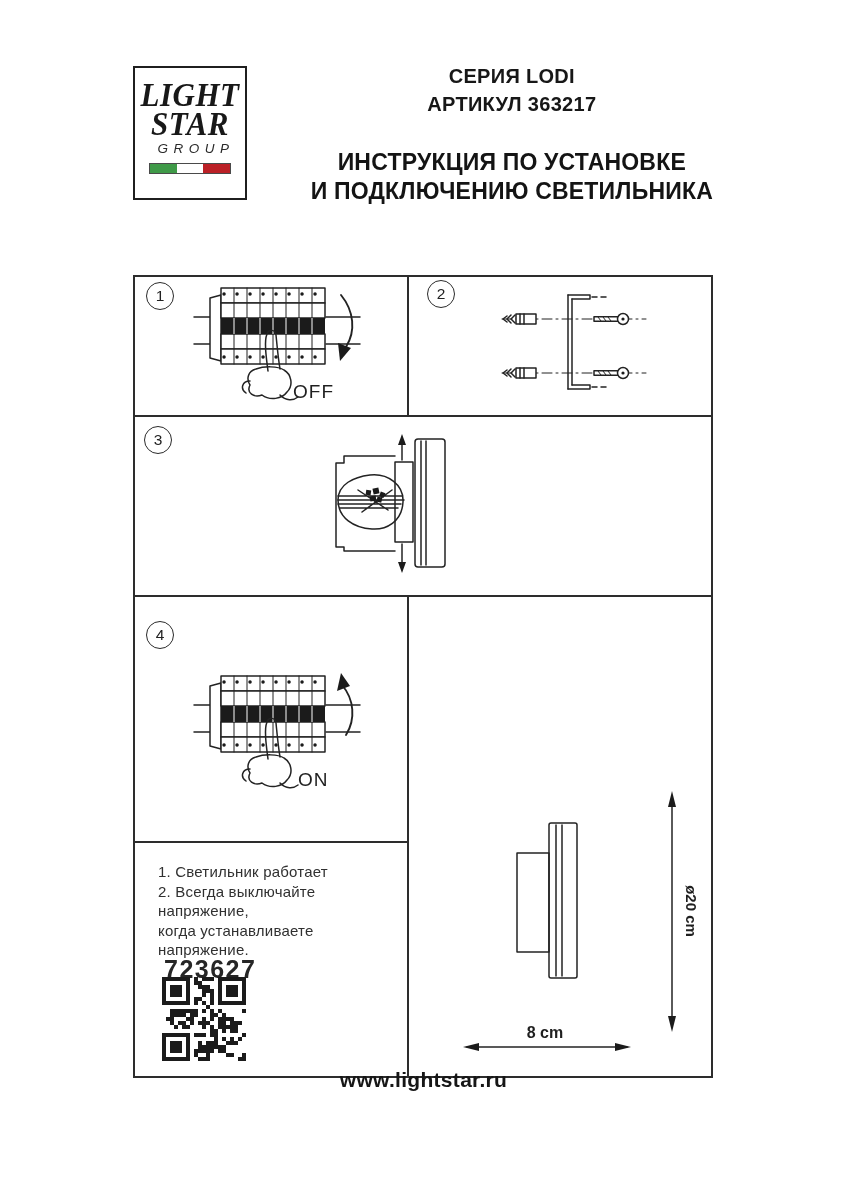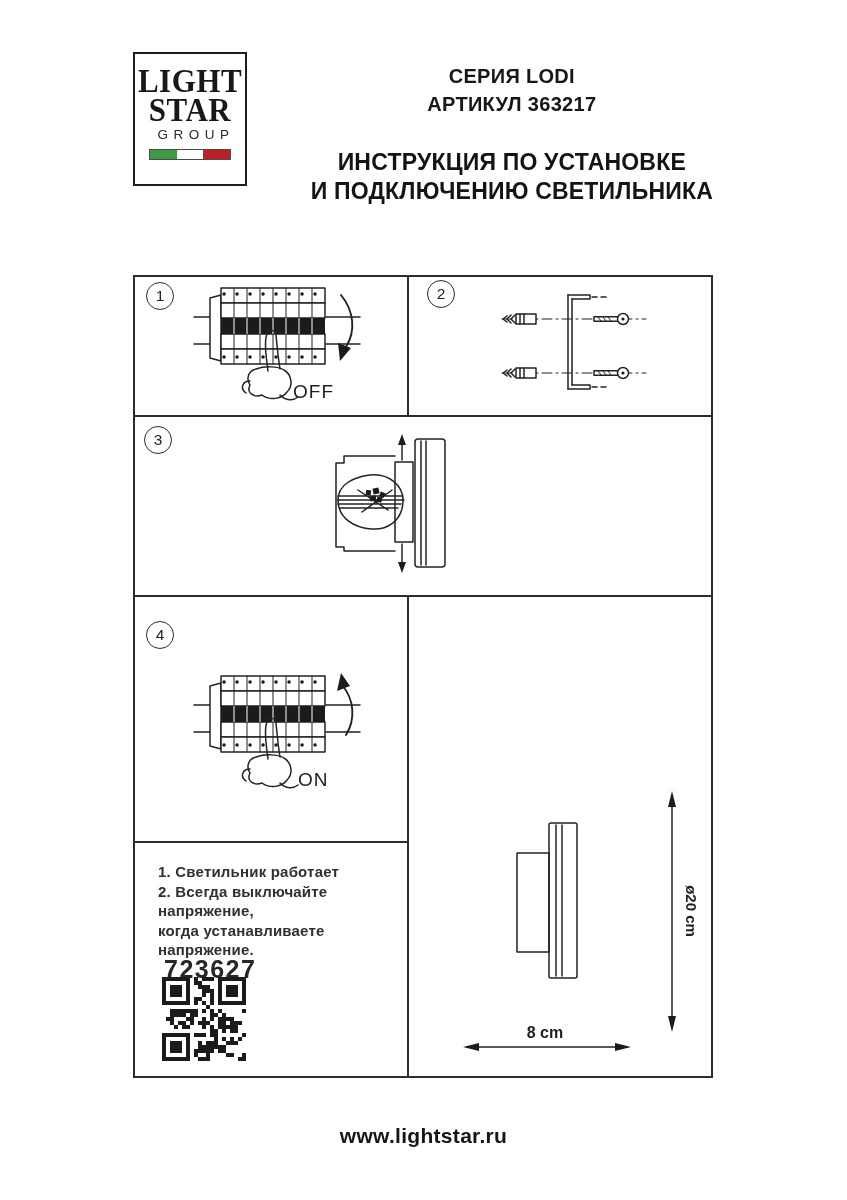--- a/index.html
+++ b/index.html
@@ -2,22 +2,22 @@
 <html><head>
 <meta charset="utf-8">
 <style>
   html,body{margin:0;padding:0;}
   body{
     width:847px;height:1200px;position:relative;background:#ffffff;
     font-family:"Liberation Sans",sans-serif;color:#1c1c1c;overflow:hidden;
   }
   
   .logo-box{
-    position:absolute;left:133px;top:52px;width:110px;height:130px;
-    border:2px solid #1f1f1f;background:#fff;text-align:center;box-sizing:content-box;
+    position:absolute;left:133px;top:66px;width:110px;height:130px;
+    border:2px solid #1f1f1f;background:#fff;text-align:center;box-sizing:content-box;font-style:italic;
   }
   .logo-word{
     font-family:"Liberation Serif",serif;font-weight:700;font-size:31px;line-height:29px;
     letter-spacing:.5px;color:#181818;transform:scaleY(1.08);
   }
   .logo-word.first{margin-top:12px;}
   .logo-group{
     font-size:13.5px;letter-spacing:5.5px;color:#2a2a2a;margin-top:3px;padding-left:12px;
   }
   .logo-flag{
@@ -52,30 +52,30 @@
     display:flex;align-items:center;justify-content:center;
     font-size:15.5px;color:#222;background:#fff;
   }
   .draw{position:absolute;}
   .ln{stroke:#232323;fill:none;stroke-width:1.5;stroke-linecap:round;stroke-linejoin:round;}
   .fl{fill:#1b1b1b;stroke:none;}
   .svgtxt{fill:#1f1f1f;font-family:"Liberation Sans",sans-serif;}
   
   .notes-text{
     position:absolute;left:23px;top:19px;font-size:15px;line-height:19.5px;
-    color:#303030;letter-spacing:.2px;font-weight:bold;
+    color:#303030;letter-spacing:.2px;
   }
   .article-num{
     position:absolute;left:29px;top:112px;font-size:25px;font-weight:700;
     letter-spacing:1.5px;color:#262626;
   }
   .qr{position:absolute;left:27px;top:134px;}
   
   .footer{
-    position:absolute;left:0;top:1124px;width:847px;text-align:center;
+    position:absolute;left:0;top:1068px;width:847px;text-align:center;
     font-size:21px;font-weight:700;letter-spacing:.3px;color:#161616;
   }
 </style>
 </head>
 <body>
 
 <div class="logo-box">
   <div class="logo-word first">LIGHT</div>
   <div class="logo-word">STAR</div>
   <div class="logo-group">GROUP</div>

